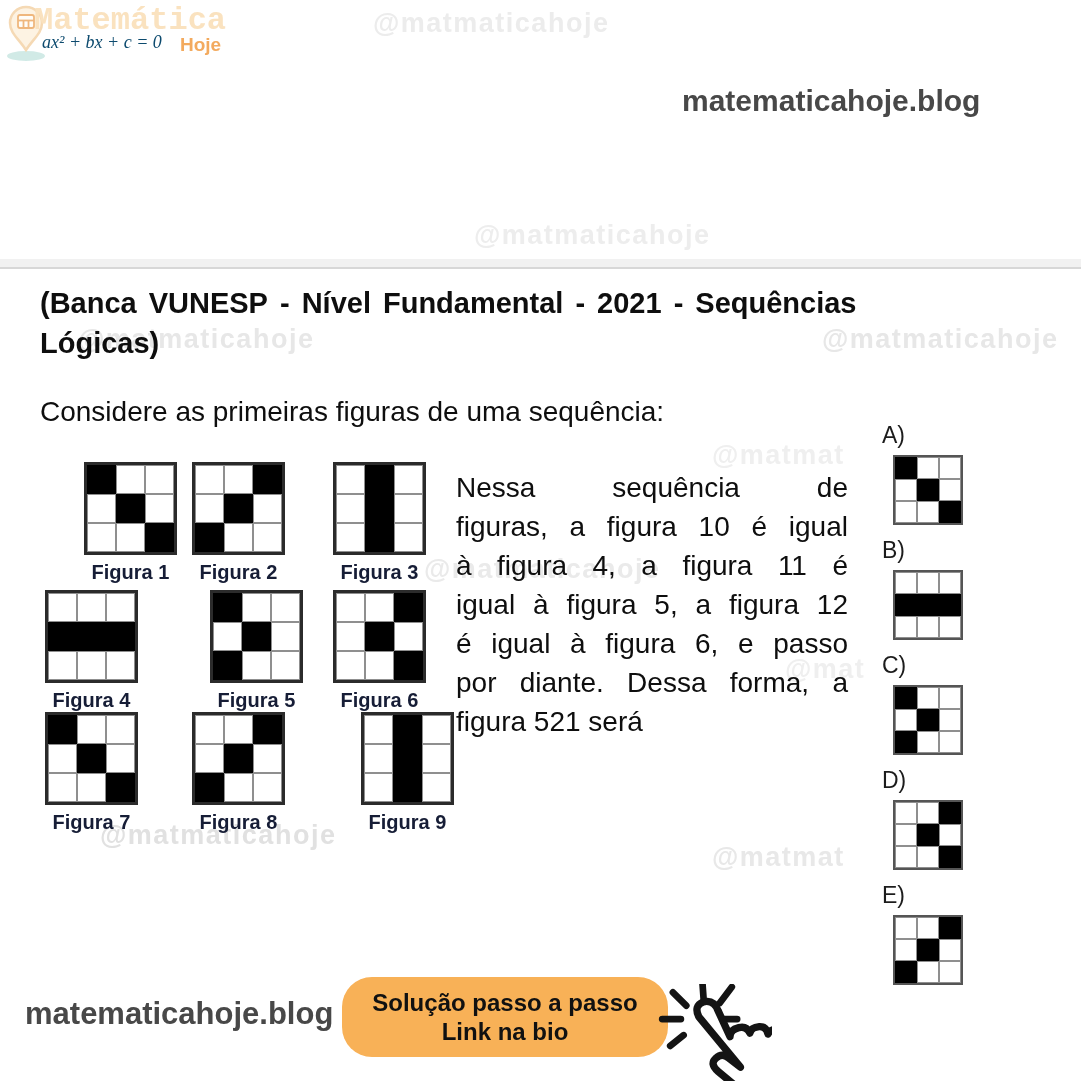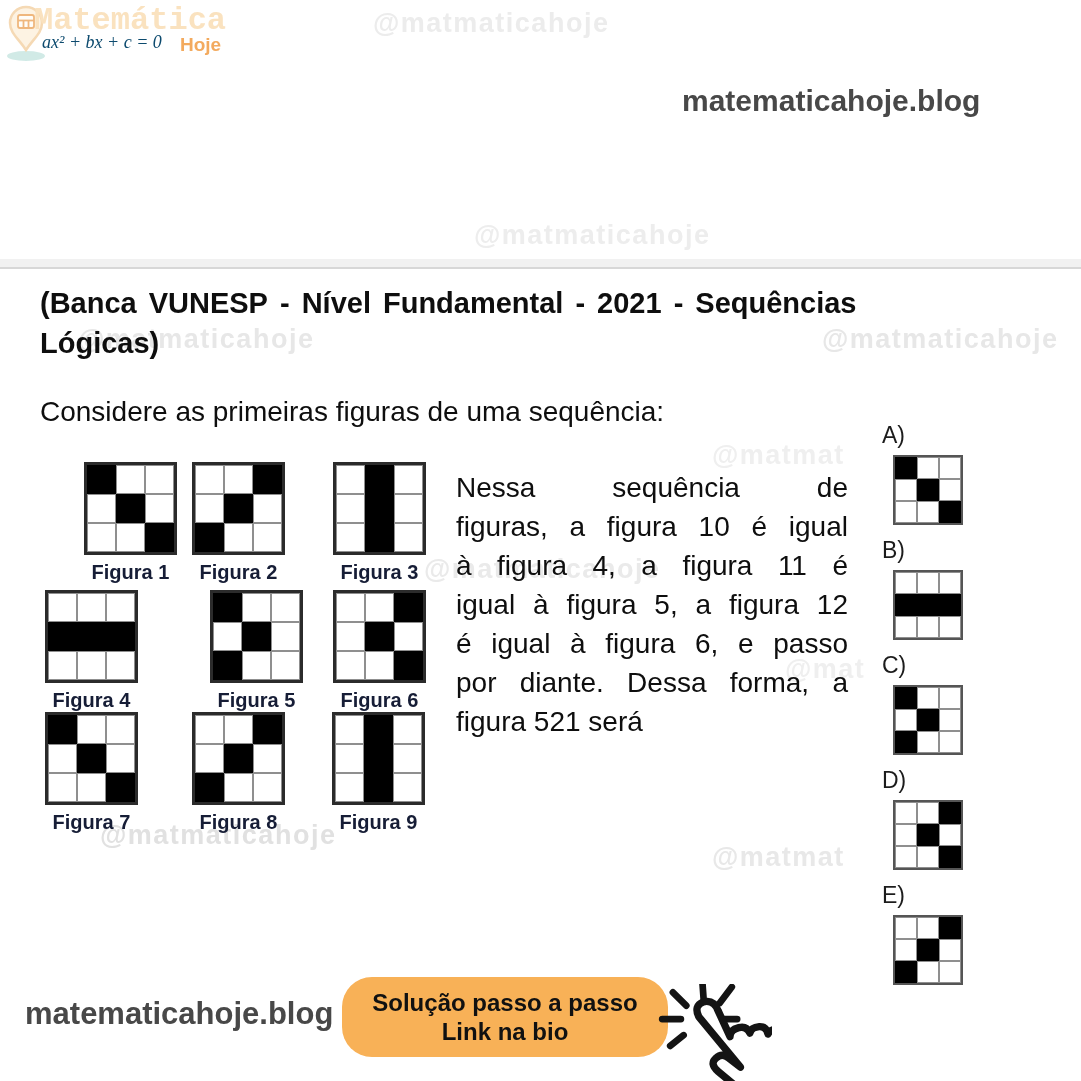--- a/index.html
+++ b/index.html
@@ -208,21 +208,21 @@
           <div class="cell black"></div>
           <div class="cell"></div>
           <div class="cell black"></div>
           <div class="cell"></div>
           <div class="cell black"></div>
           <div class="cell"></div>
           <div class="cell"></div>
         </div>
         <div class="fig-label">Figura 8</div>
       </div>
-      <div class="figure" style="left: 319px; top: 712px; padding-left: 13px;">
+      <div class="figure" style="left: 348px; top: 712px; padding-left: 13px;">
         <div class="g-main">
           <div class="cell"></div>
           <div class="cell black"></div>
           <div class="cell"></div>
           <div class="cell"></div>
           <div class="cell black"></div>
           <div class="cell"></div>
           <div class="cell"></div>
           <div class="cell black"></div>
           <div class="cell"></div>

